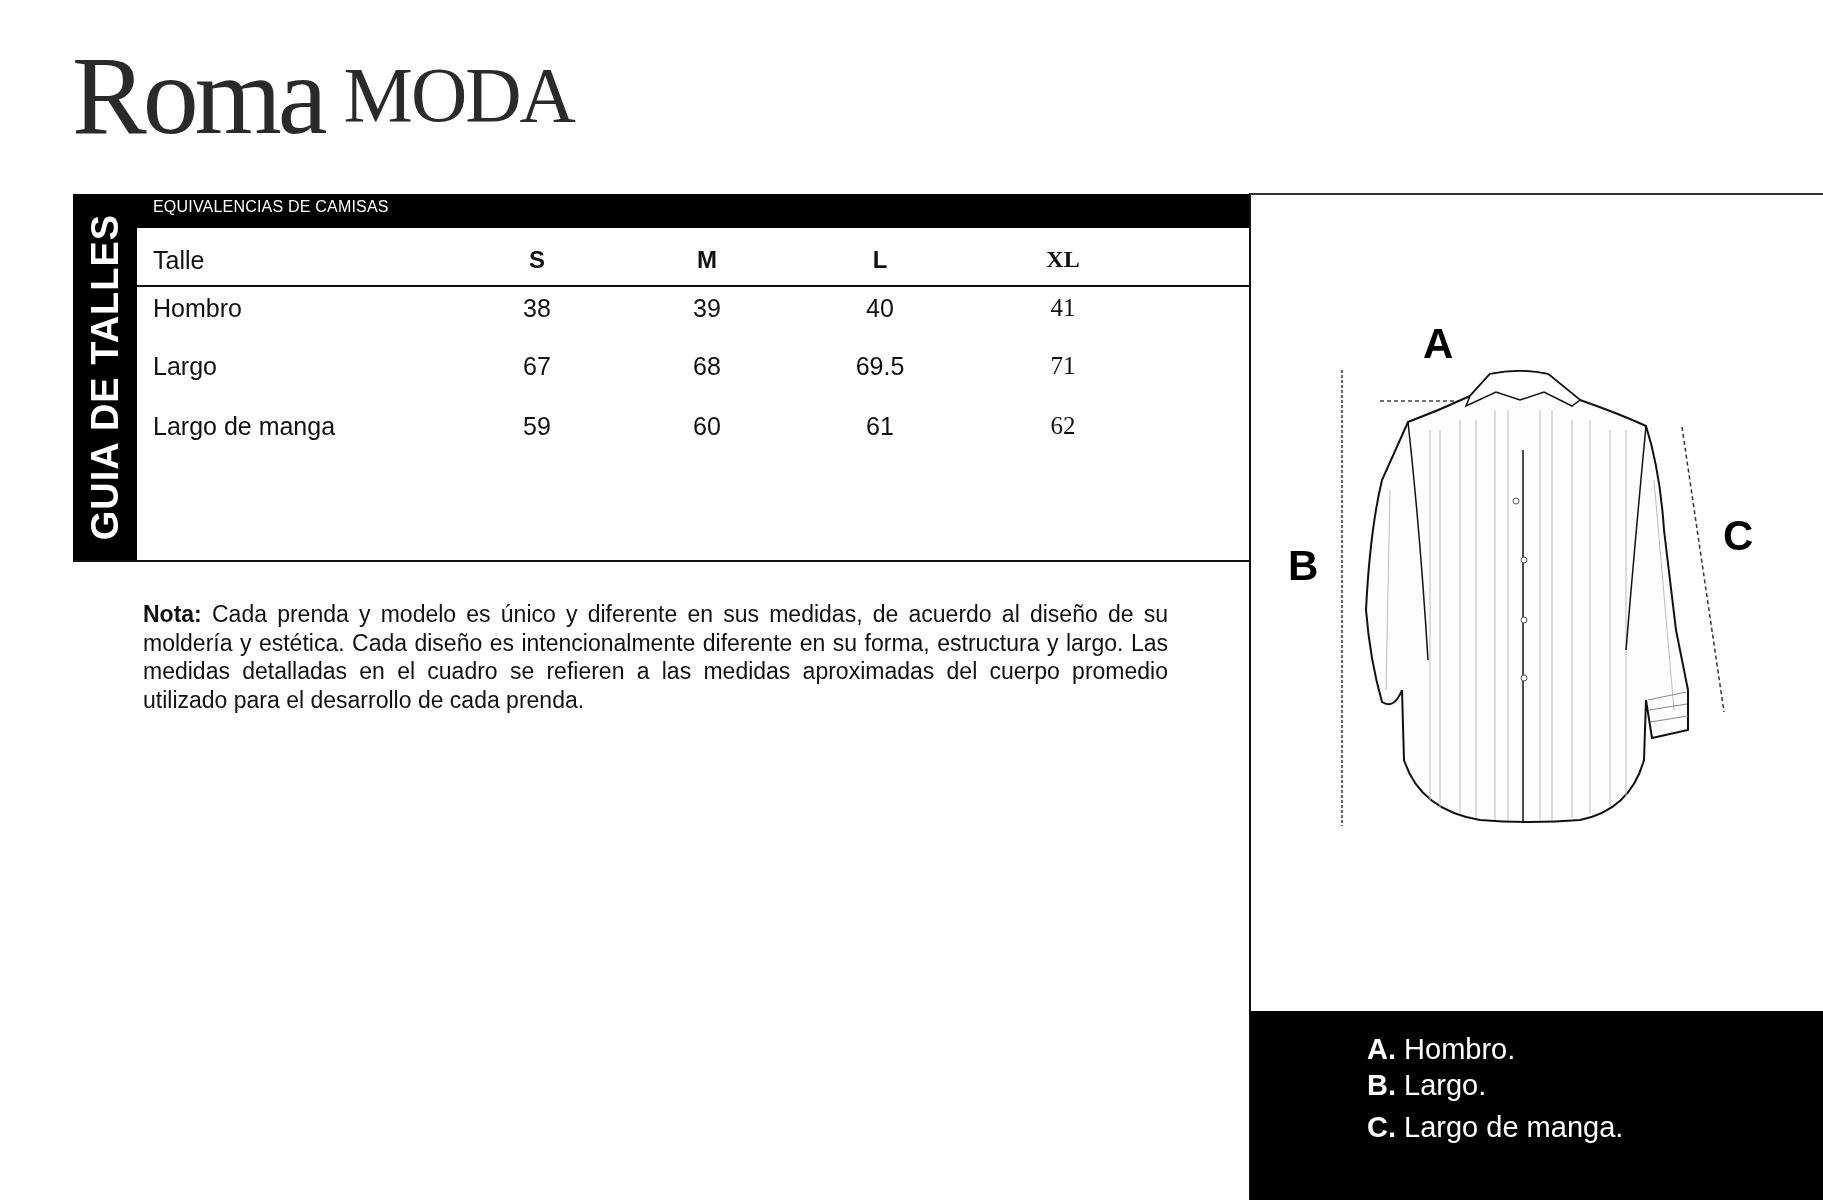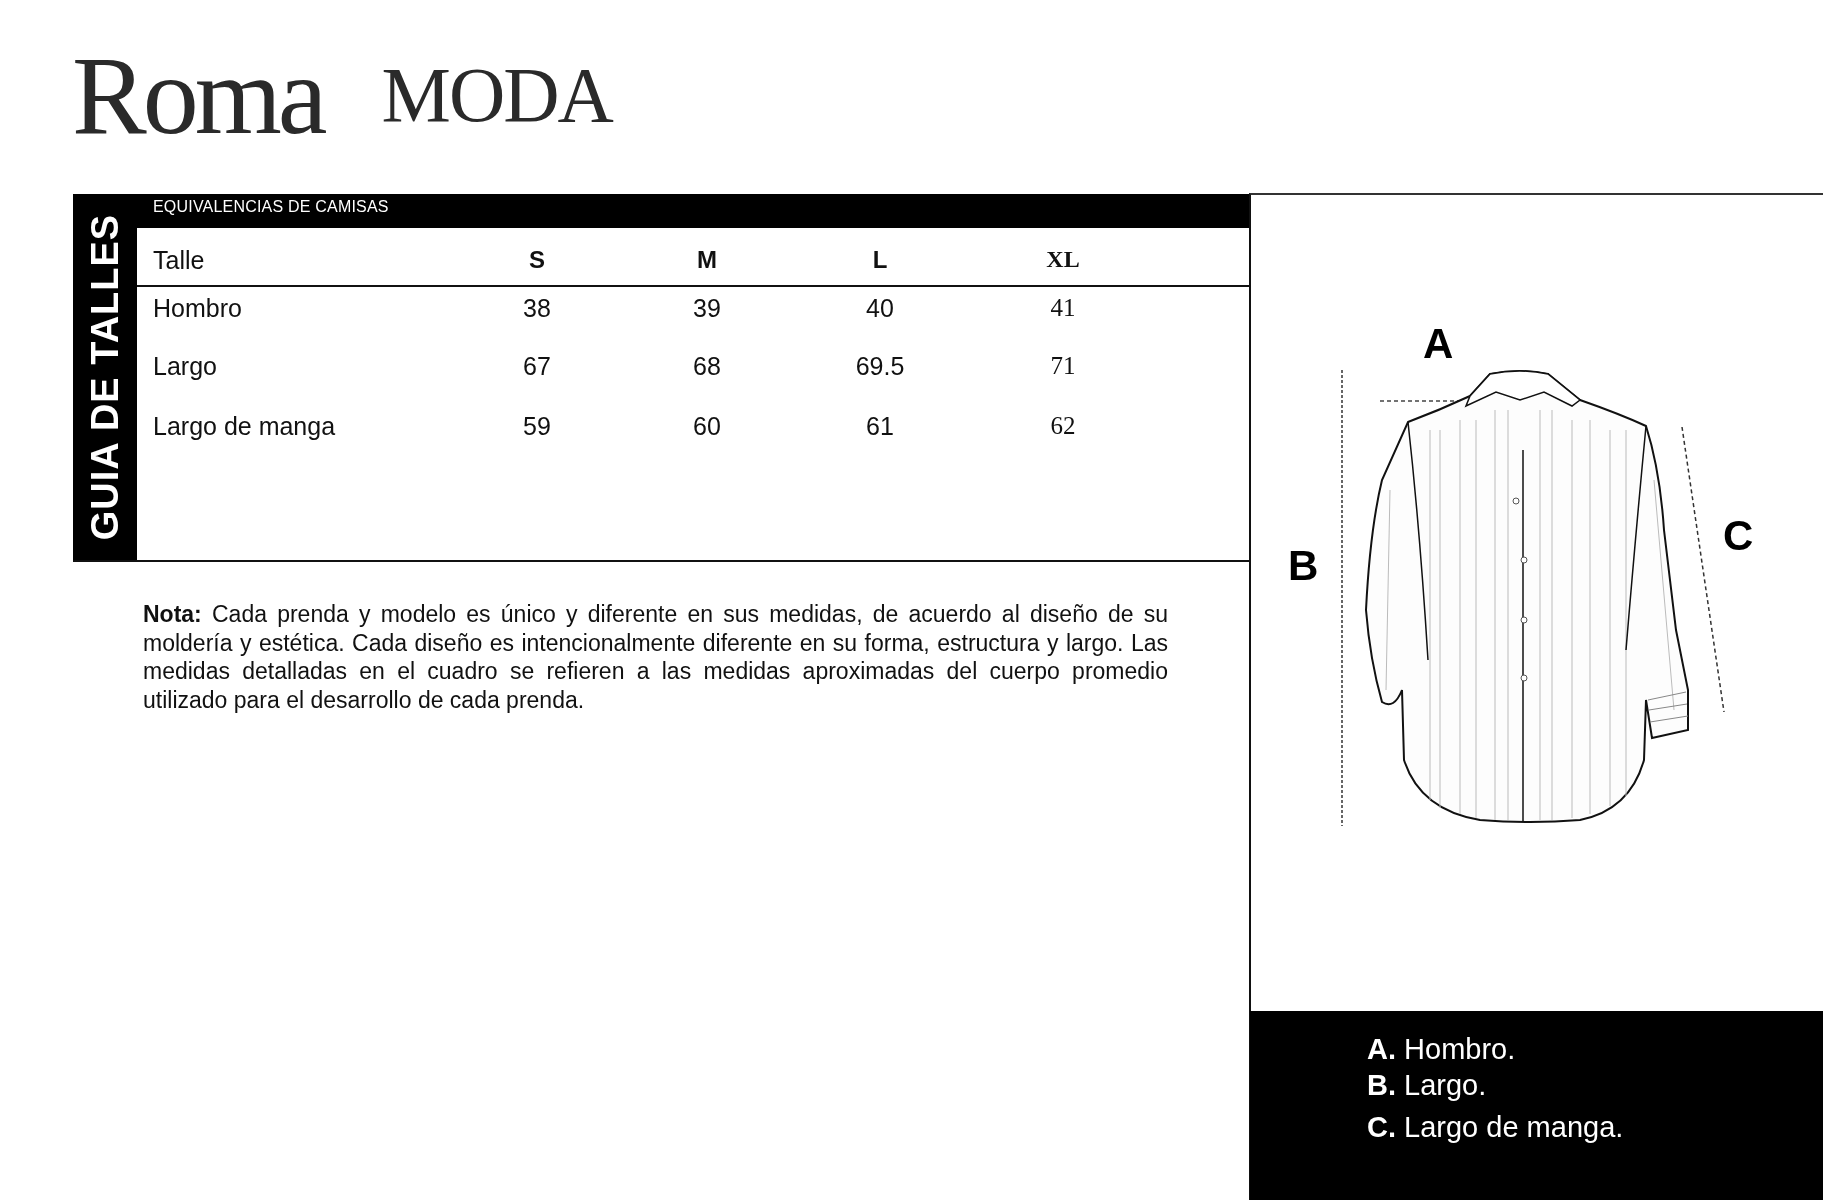--- a/index.html
+++ b/index.html
@@ -1,21 +1,21 @@
 <!DOCTYPE html>
 <html><head>
 <meta charset="utf-8">
 <style>
   html, body { margin:0; padding:0; background:#ffffff; }
   body { width:1823px; height:1200px; position:relative; overflow:hidden;
          font-family:"Liberation Sans", sans-serif; color:#111; }
   .logo { position:absolute; left:72px; top:40px; height:110px; display:flex; align-items:center;
           font-family:"Liberation Serif", "DejaVu Serif", serif; color:#2a2a2a;gap:20px; }
   .logo .roma { font-size:112px; letter-spacing:-4px; line-height:1; }
-  .logo .moda { font-size:78px; letter-spacing:-2px; line-height:1;margin-left:38px; }
+  .logo .moda { font-size:78px; letter-spacing:-2px; line-height:1; }
 
   .table-wrap { position:absolute; left:73px; top:194px; width:1177px; height:366px;
                 border-bottom:2px solid #111; }
   .side { position:absolute; left:0; top:0; width:64px; height:366px; background:#000; }
   .side-text { position:absolute; left:32px; top:183px; transform:translate(-50%,-50%) rotate(-90deg);
                white-space:nowrap; color:#fff; font-weight:bold; font-size:38px; letter-spacing:1px; }
   .hdr { position:absolute; left:64px; top:0; right:0; height:34px; background:#000; }
   .hdr-text { position:absolute; left:16px; top:4px; color:#fff; font-size:16px; letter-spacing:0.2px; }
   .row { position:absolute; left:64px; right:0; height:40px; }
   .row.head { top:52px; }

